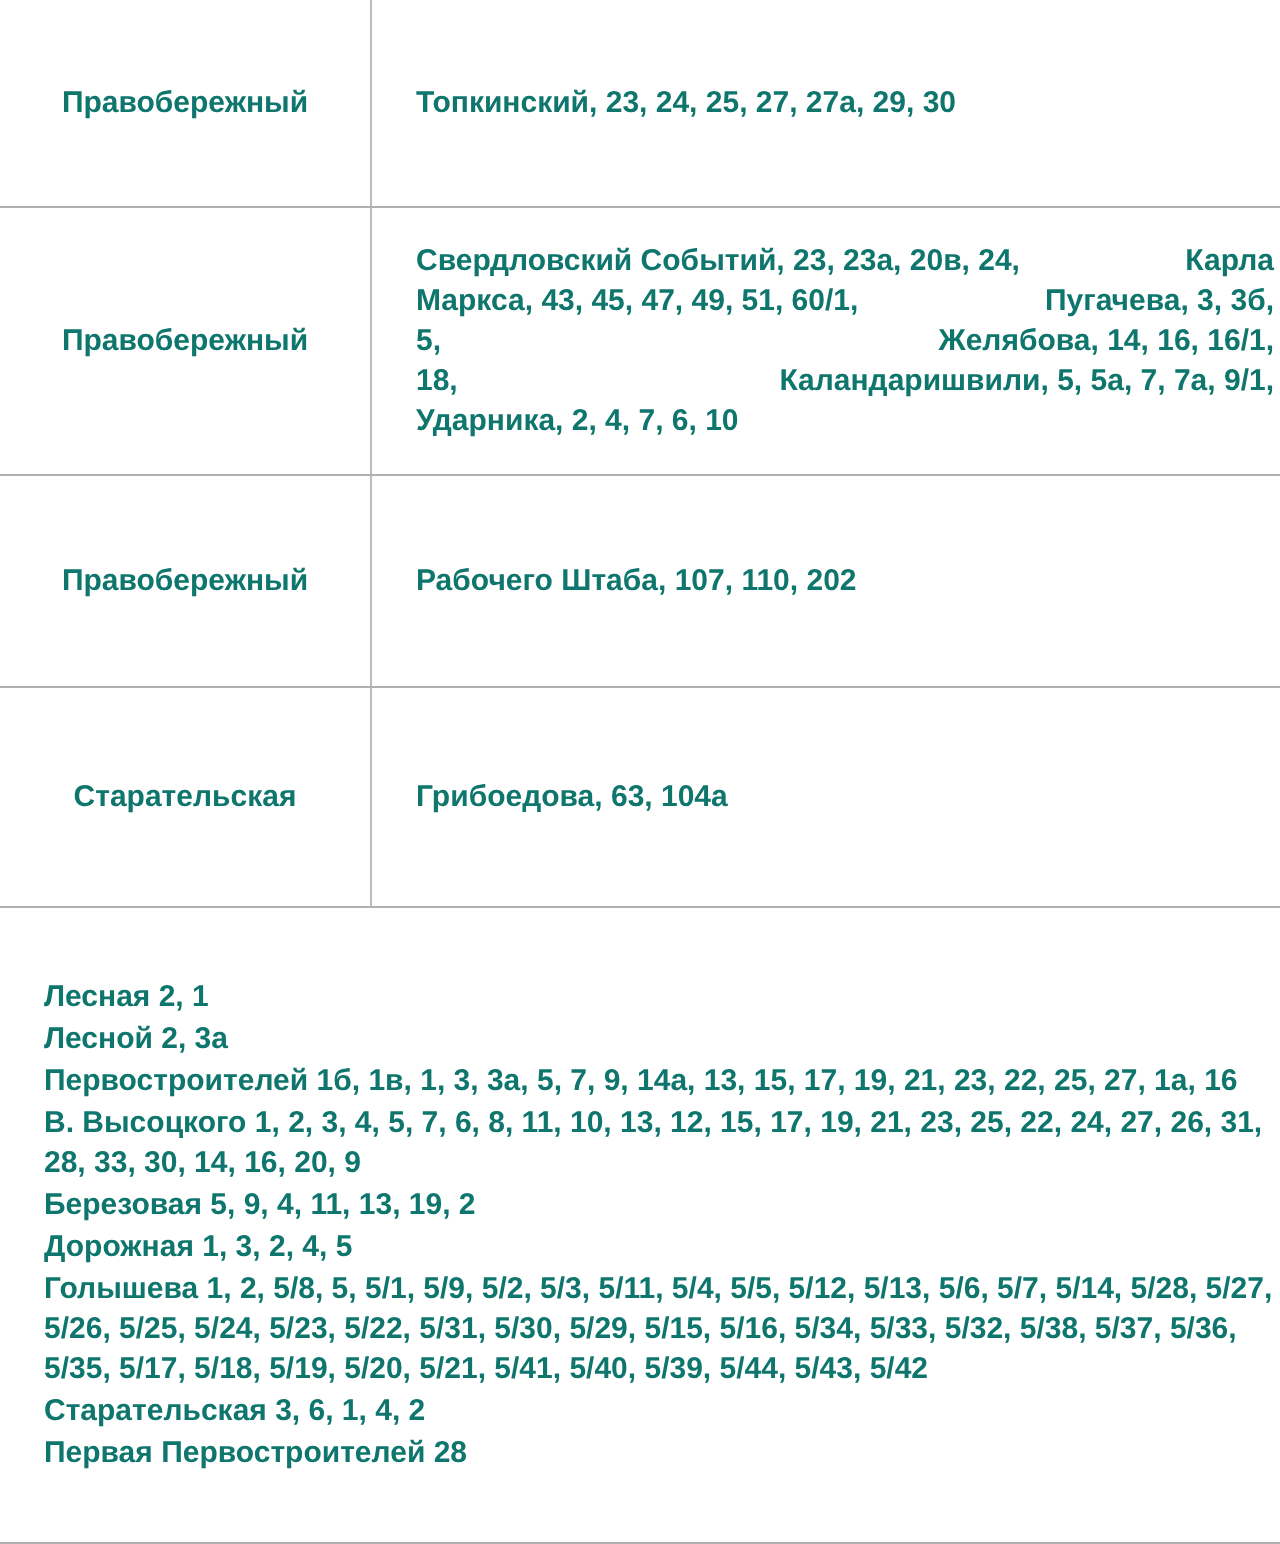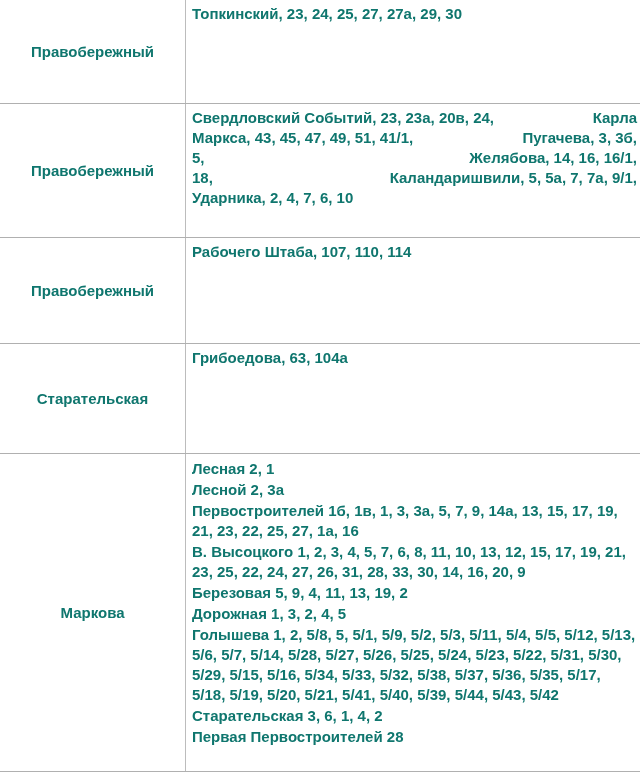--- a/index.html
+++ b/index.html
@@ -37,22 +37,23 @@
     display: flex;
     align-items: center;
     justify-content: center;
     text-align: center;
     padding: 2px 6px;
   }
   .cell-addresses {
     flex: 1 1 auto;
     display: flex;
     flex-direction: column;
-    justify-content: flex-start;
+    justify-content: center;
     padding: 4px 3px 4px 6px;
+    margin-left: 16px;
   }
   .jline {
     display: flex;
     justify-content: space-between;
   }
   .jline .seg-left { white-space: pre; }
   .jline .seg-right { white-space: pre; text-align: right; }
   .entry { margin: 0.5px 0; }
 </style>
 </head>
@@ -69,54 +70,53 @@
     </div>
 
     <div class="row row-2">
       <div class="cell-district">Правобережный</div>
       <div class="cell-addresses">
         <div class="jline">
           <span class="seg-left">Свердловский Событий, 23, 23а, 20в, 24,</span>
           <span class="seg-right">Карла</span>
         </div>
         <div class="jline">
-          <span class="seg-left">Маркса, 43, 45, 47, 49, 51, 41/1,</span>
+          <span class="seg-left">Маркса, 43, 45, 47, 49, 51, 60/1,</span>
           <span class="seg-right">Пугачева, 3, 3б,</span>
         </div>
         <div class="jline">
           <span class="seg-left">5,</span>
           <span class="seg-right">Желябова, 14, 16, 16/1,</span>
         </div>
         <div class="jline">
           <span class="seg-left">18,</span>
           <span class="seg-right">Каландаришвили, 5, 5а, 7, 7а, 9/1,</span>
         </div>
         <div class="jline">
           <span class="seg-left">Ударника, 2, 4, 7, 6, 10</span>
           <span class="seg-right"></span>
         </div>
       </div>
     </div>
 
     <div class="row row-3">
       <div class="cell-district">Правобережный</div>
       <div class="cell-addresses">
-        <div>Рабочего Штаба, 107, 110, 114</div>
+        <div>Рабочего Штаба, 107, 110, 202</div>
       </div>
     </div>
 
     <div class="row row-4">
       <div class="cell-district">Старательская</div>
       <div class="cell-addresses">
         <div>Грибоедова, 63, 104а</div>
       </div>
     </div>
 
     <div class="row row-5">
-      <div class="cell-district">Маркова</div>
       <div class="cell-addresses">
         <div class="entry">Лесная 2, 1</div>
         <div class="entry">Лесной 2, 3а</div>
         <div class="entry">Первостроителей 1б, 1в, 1, 3, 3а, 5, 7, 9, 14а, 13, 15, 17, 19, 21, 23, 22, 25, 27, 1а, 16</div>
         <div class="entry">В. Высоцкого 1, 2, 3, 4, 5, 7, 6, 8, 11, 10, 13, 12, 15, 17, 19, 21, 23, 25, 22, 24, 27, 26, 31, 28, 33, 30, 14, 16, 20, 9</div>
         <div class="entry">Березовая 5, 9, 4, 11, 13, 19, 2</div>
         <div class="entry">Дорожная 1, 3, 2, 4, 5</div>
         <div class="entry">Голышева 1, 2, 5/8, 5, 5/1, 5/9, 5/2, 5/3, 5/11, 5/4, 5/5, 5/12, 5/13, 5/6, 5/7, 5/14, 5/28, 5/27, 5/26, 5/25, 5/24, 5/23, 5/22, 5/31, 5/30, 5/29, 5/15, 5/16, 5/34, 5/33, 5/32, 5/38, 5/37, 5/36, 5/35, 5/17, 5/18, 5/19, 5/20, 5/21, 5/41, 5/40, 5/39, 5/44, 5/43, 5/42</div>
         <div class="entry">Старательская 3, 6, 1, 4, 2</div>
         <div class="entry">Первая Первостроителей 28</div>

